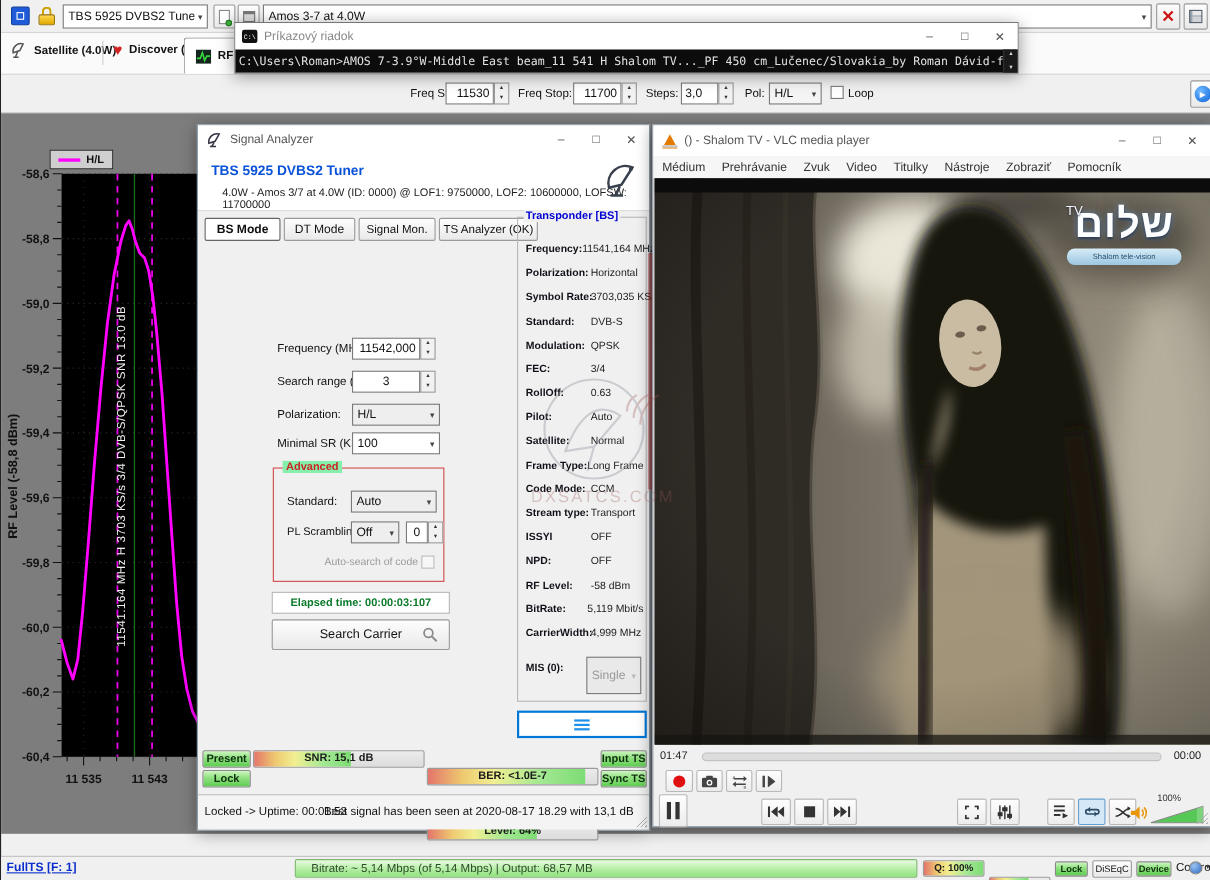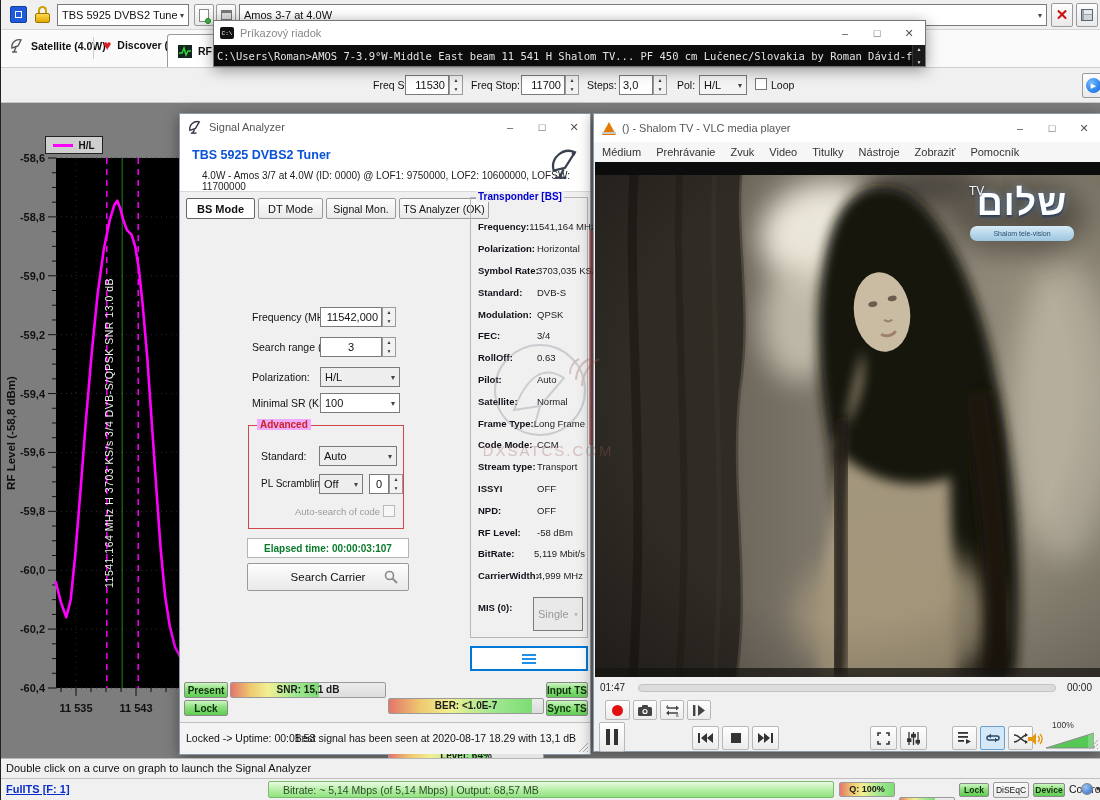--- a/index.html
+++ b/index.html
@@ -300,21 +300,21 @@
         <span class="cv">H/L</span>
           <span class="car">▾</span>
       </div>
       <span class="lbl abs" style="left:72px;top:283px;">Minimal SR (KS/s):</span>
       <div class="combo abs" style="left:140px;top:279px;width:80px;height:20px;">
         <span class="cv">100</span>
           <span class="car">▾</span>
       </div>
 
       <div class="abs" style="left:68px;top:311px;width:156px;height:104px;border:1px solid #d24848;">
-        <span class="abs" style="left:8px;top:-7px;background:#f0abfc;padding:0 3px;font-size:10px;font-weight:bold;color:#cc2222;">Advanced</span>
+        <span class="abs" style="left:8px;top:-7px;background:#86efac;padding:0 3px;font-size:10px;font-weight:bold;color:#cc2222;">Advanced</span>
         <span class="lbl abs" style="left:12px;top:24px;">Standard:</span>
         <div class="combo abs" style="left:70px;top:20px;width:78px;height:20px;background:#eee;">
           <span class="cv">Auto</span>
             <span class="car">▾</span>
         </div>
         <span class="lbl abs" style="left:12px;top:52px;font-size:10px;">PL Scrambling:</span>
         <div class="combo abs" style="left:70px;top:48px;width:44px;height:20px;background:#eee;">
           <span class="cv">Off</span>
             <span class="car">▾</span>
         </div>
@@ -688,23 +688,20 @@
     </div>
     <div class="abs" style="left:0;top:24px;width:711px;height:21px;background:#0c0c0c;display:flex;align-items:center;">
       <span style="flex:1;font-family:'DejaVu Sans Mono','Liberation Mono',monospace;font-size:10.5px;color:#e2e2e2;white-space:nowrap;overflow:hidden;padding-left:3px;">C:\Users\Roman&gt;AMOS 7-3.9°W-Middle East beam_11 541 H Shalom TV..._PF 450 cm_Lučenec/Slovakia_by Roman Dávid-founder of www.dxsatcs.com</span>
       <div style="width:13px;height:21px;background:#1a1a1a;display:flex;flex-direction:column;justify-content:space-between;align-items:center;border-left:1px solid #333;">
         <span style="color:#ddd;font-size:5px;line-height:8px;">▲</span>
         <span style="color:#ddd;font-size:5px;line-height:8px;">▼</span>
       </div>
     </div>
   </div>
 
-  <div class="abs" style="left:0;top:758px;width:1100px;height:20px;background:#f0f0f0;border-top:1px solid #b8b8b8;">
-    <span class="abs" style="left:5px;top:3px;font-size:11px;color:#111;">Double click on a curve on graph to launch the Signal Analyzer</span>
-  </div>
   <div class="abs" style="left:0;top:778px;width:1100px;height:22px;background:#f0f0f0;border-top:1px solid #c0c0c0;">
     <a class="abs" style="left:5px;top:4px;font-size:11px;font-weight:bold;color:#0a2ecc;text-decoration:underline;cursor:pointer;">FullTS [F: 1]</a>
     <div class="abs" style="left:267px;top:2px;width:566px;height:17px;background:linear-gradient(180deg,#eafae4,#bdf0ae 45%,#8fe37e);border:1px solid #7bb96e;border-radius:2px;display:flex;align-items:center;">
       <span style="font-size:10.5px;color:#2c4c28;padding-left:14px;white-space:nowrap;">Bitrate: ~ 5,14 Mbps (of 5,14 Mbps) | Output: 68,57 MB</span>
     </div>
     <div class="meter abs" style="left:838px;top:3px;width:56px;height:15px;">
       <div class="fill" style="width: 100%;"></div>
         <span class="mtx" style="font-size:9px;line-height:13px;">Q: 100%</span>
     </div>
     <div class="meter abs" style="left:898px;top:3px;width:56px;height:15px;">

